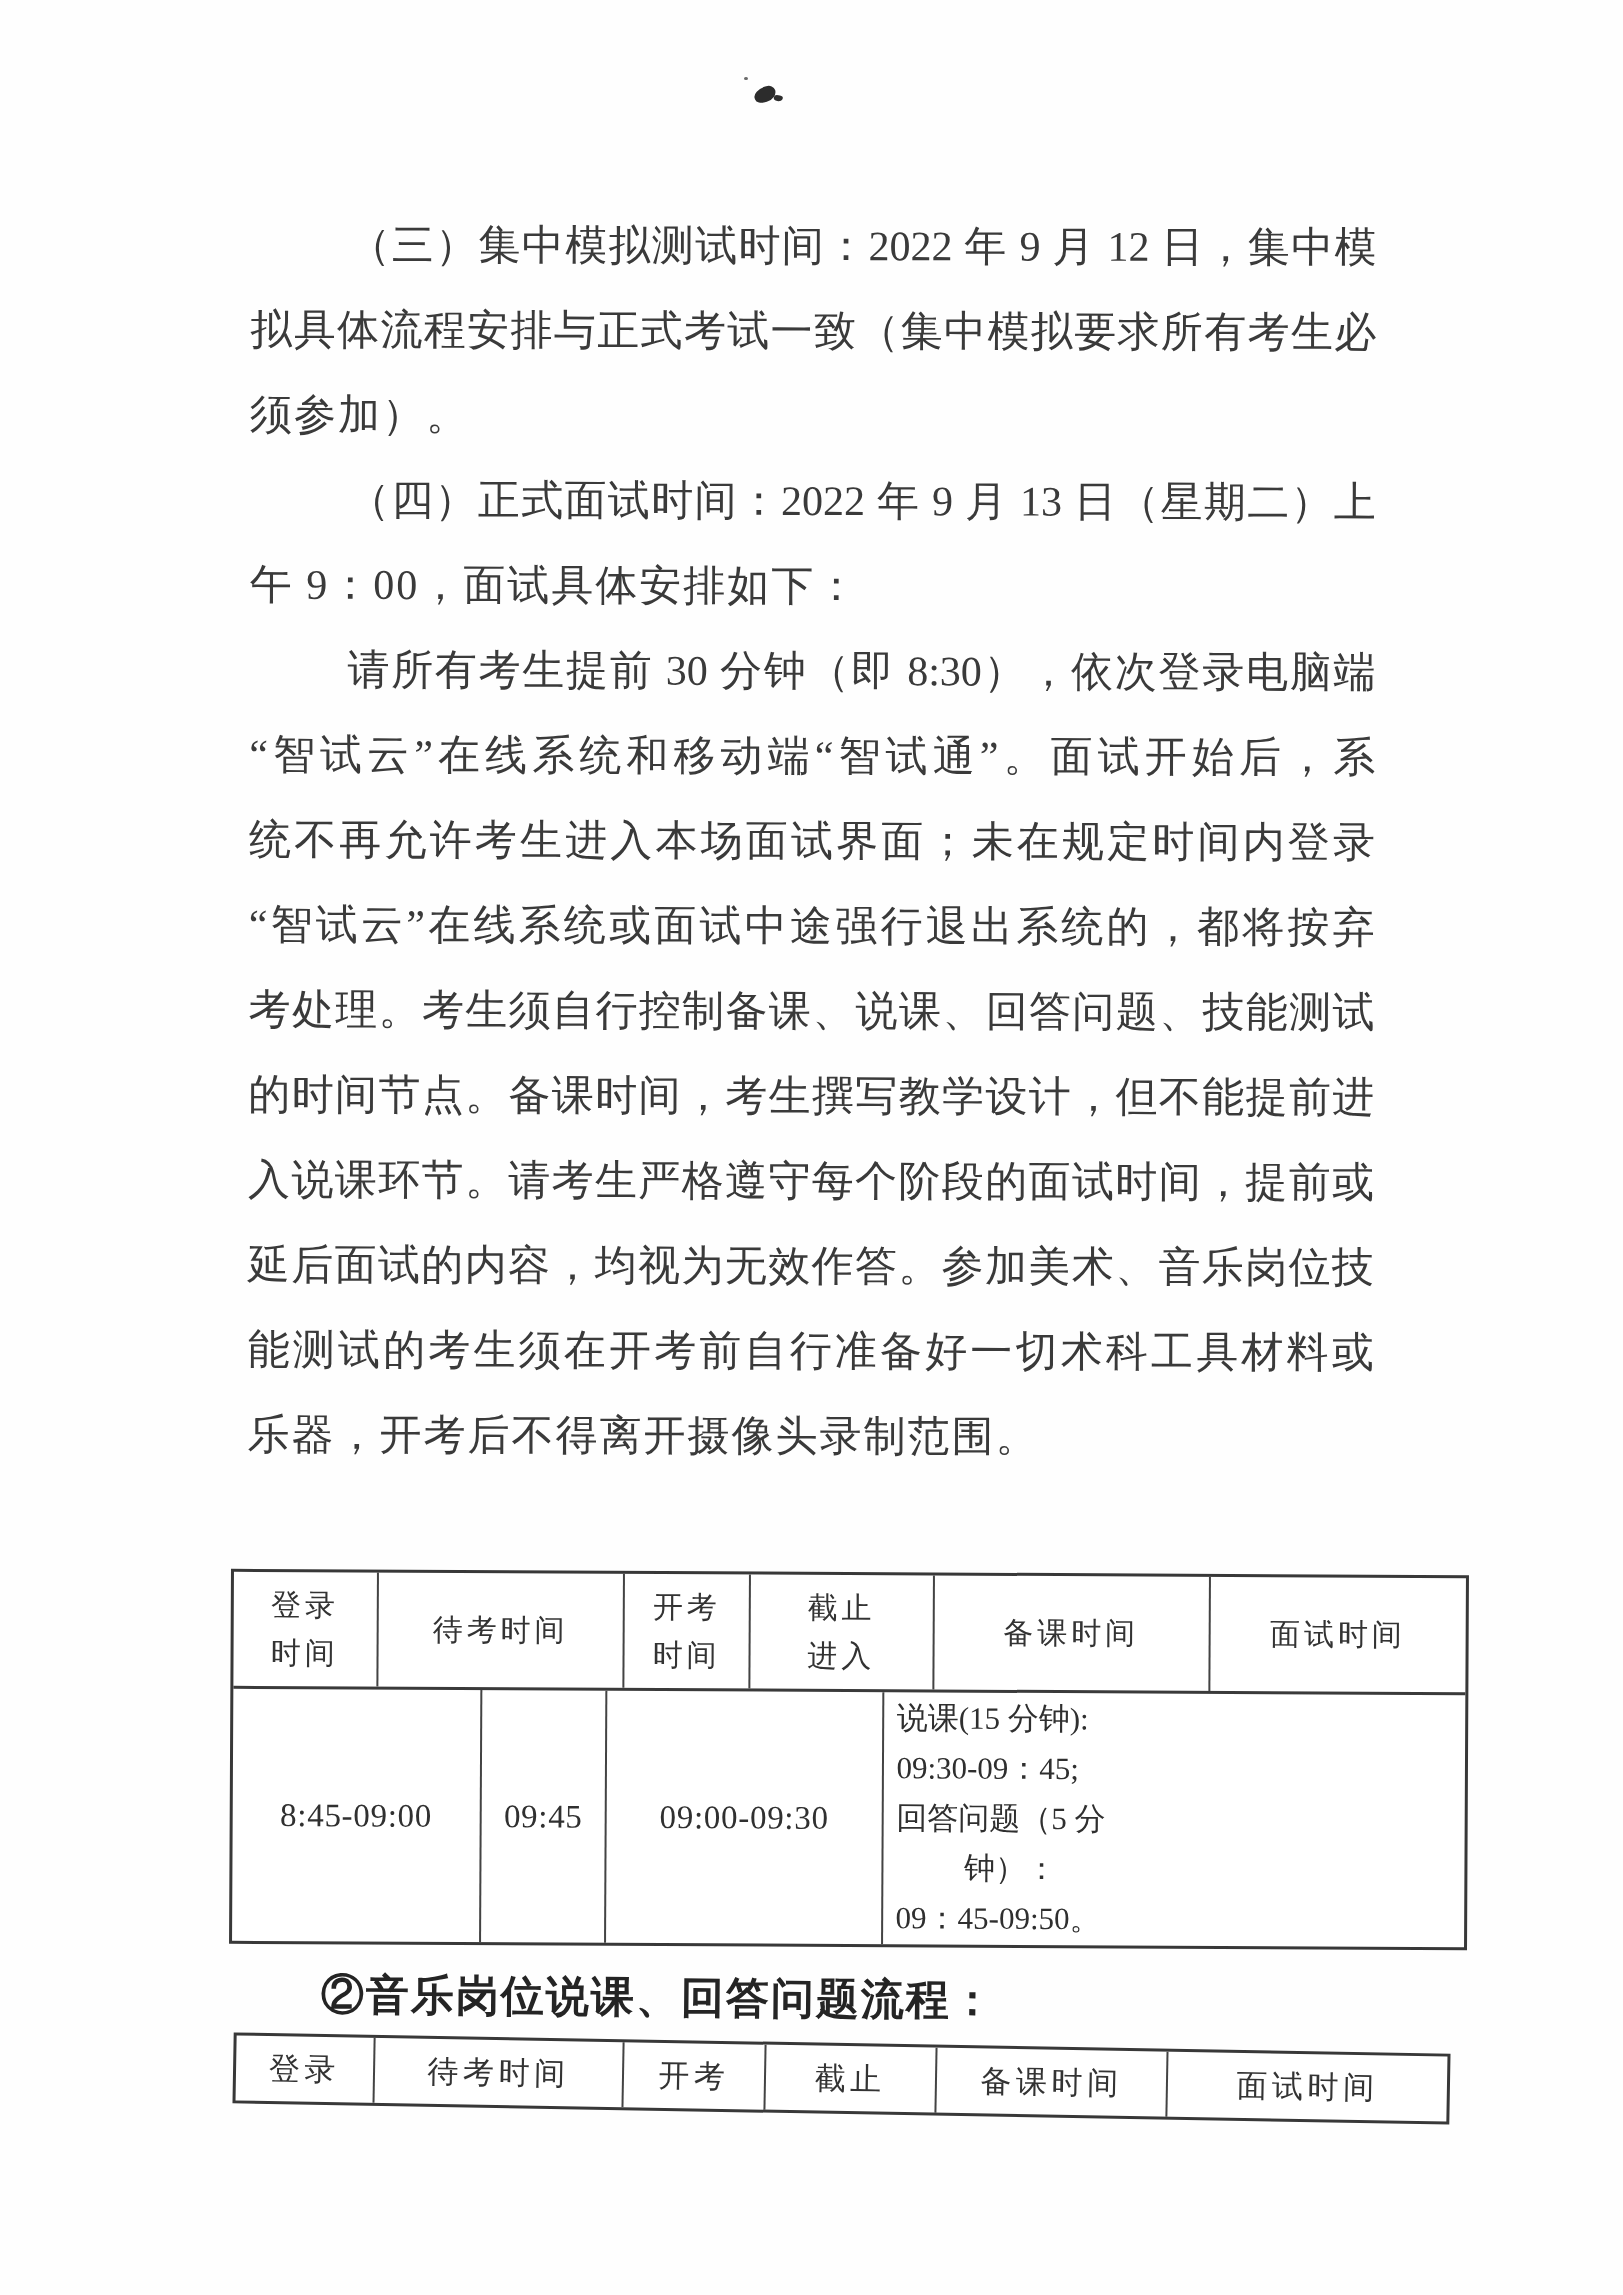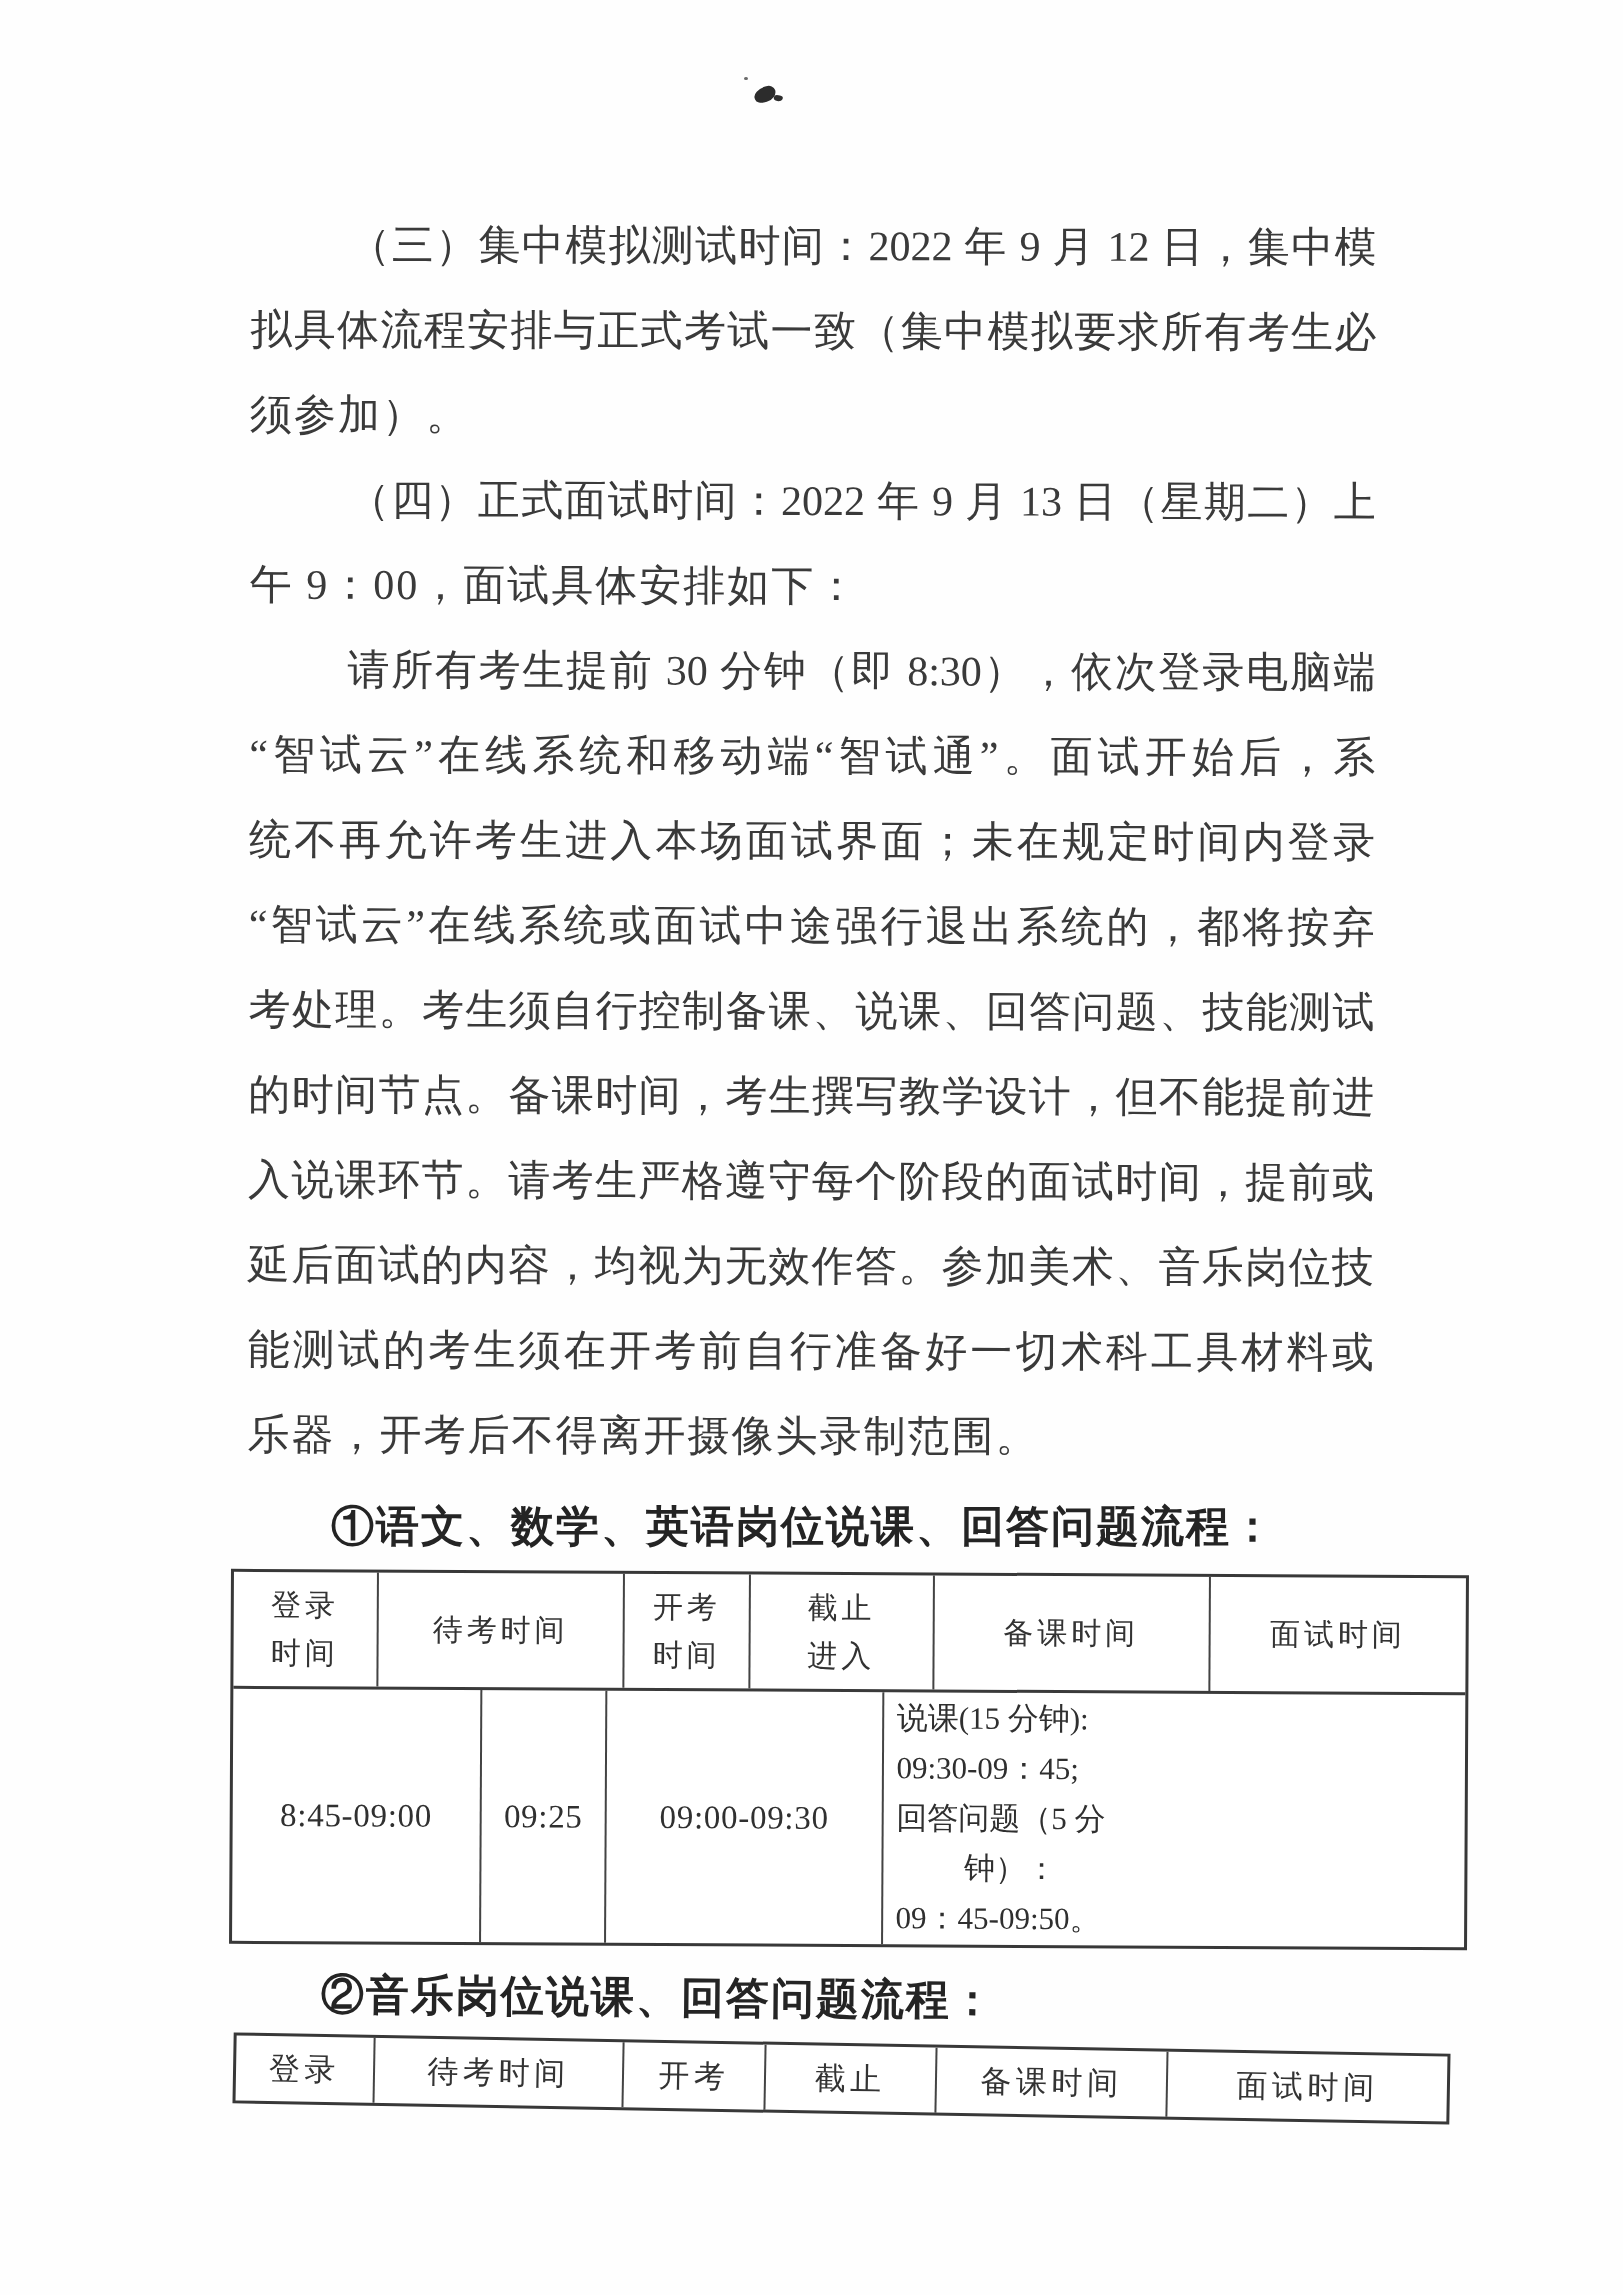--- a/index.html
+++ b/index.html
@@ -123,37 +123,36 @@
     <div class="line">统不再允许考生进入本场面试界面；未在规定时间内登录</div>
     <div class="line">“智试云”在线系统或面试中途强行退出系统的，都将按弃</div>
     <div class="line">考处理。考生须自行控制备课、说课、回答问题、技能测试</div>
     <div class="line">的时间节点。备课时间，考生撰写教学设计，但不能提前进</div>
     <div class="line">入说课环节。请考生严格遵守每个阶段的面试时间，提前或</div>
     <div class="line">延后面试的内容，均视为无效作答。参加美术、音乐岗位技</div>
     <div class="line">能测试的考生须在开考前自行准备好一切术科工具材料或</div>
     <div class="line pend">乐器，开考后不得离开摄像头录制范围。</div>
   </div>
 
-  <div class="hd" id="h1">①语文、数学、英语岗位说课、回答问题流程：</div>
 
   <div class="tbl" id="t1">
     <div class="trow hrow">
       <div class="cell hcell c1">登录
 时间</div>
       <div class="cell hcell c2">待考时间</div>
       <div class="cell hcell c3">开考
 时间</div>
       <div class="cell hcell c4">截止
 进入</div>
       <div class="cell hcell c5">备课时间</div>
       <div class="cell hcell c6">面试时间</div>
     </div>
     <div class="trow drow">
       <div class="cell dcell c2">8:45-09:00</div>
-      <div class="cell dcell c3">09:25</div>
+      <div class="cell dcell c3">09:45</div>
       <div class="cell dcell c5">09:00-09:30</div>
       <div class="cell icell c6">
         <div class="iline">说课(15 分钟):</div>
         <div class="iline">09:30-09：45;</div>
         <div class="iline">回答问题（5 分</div>
         <div class="iline center">钟）：</div>
         <div class="iline">09：45-09:50。</div>
       </div>
     </div>
   </div>

